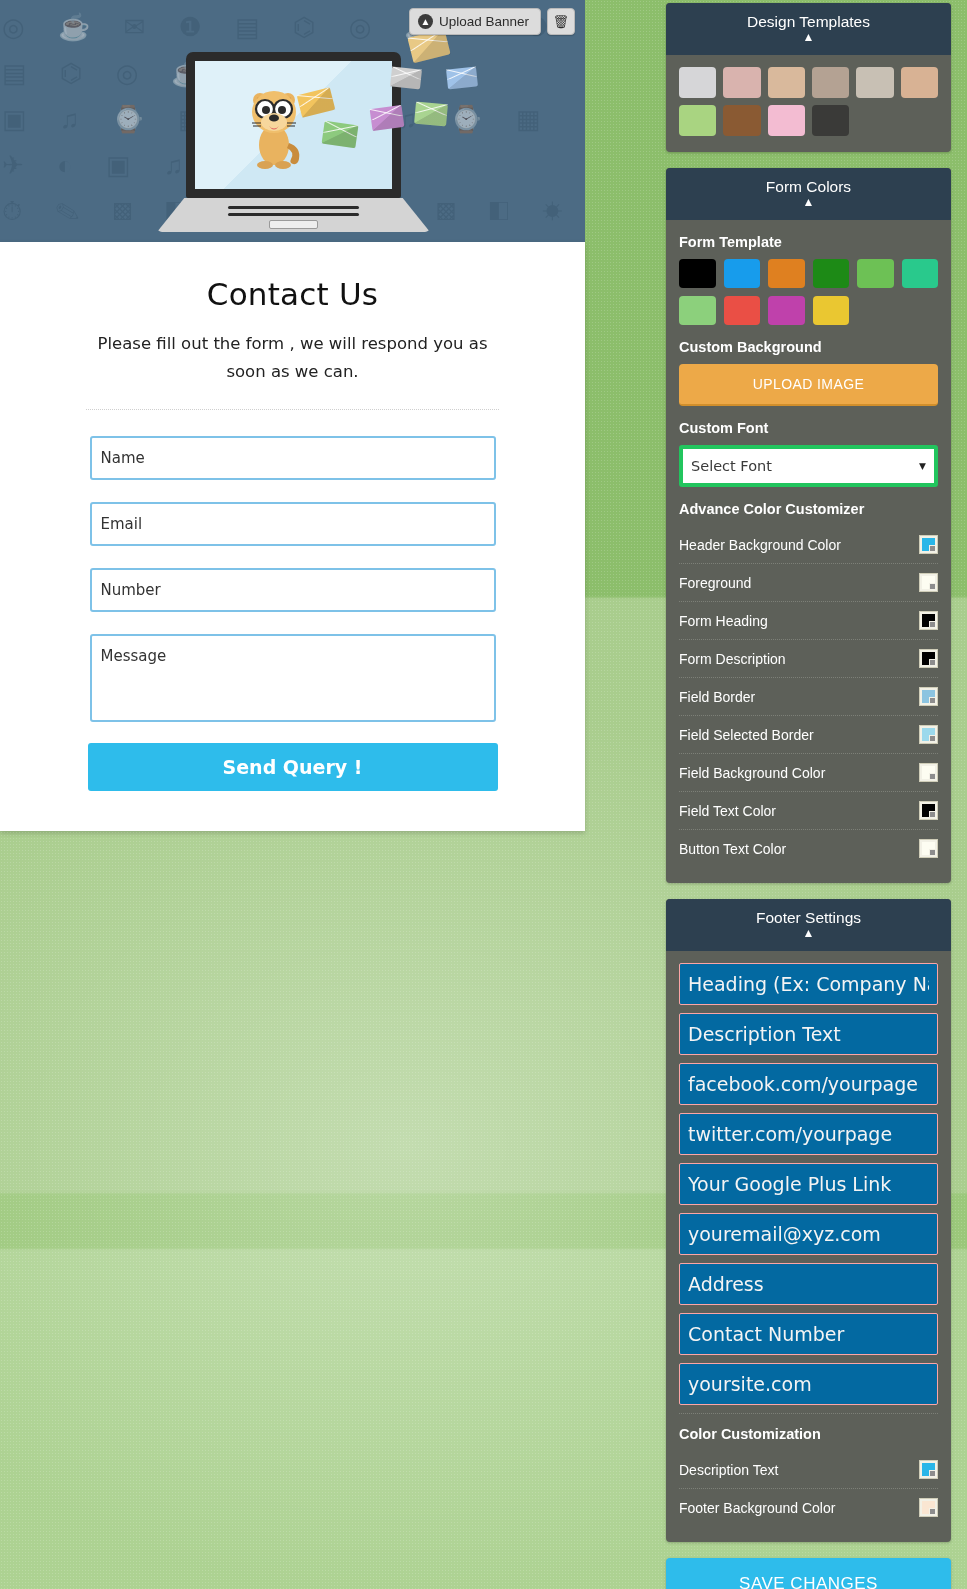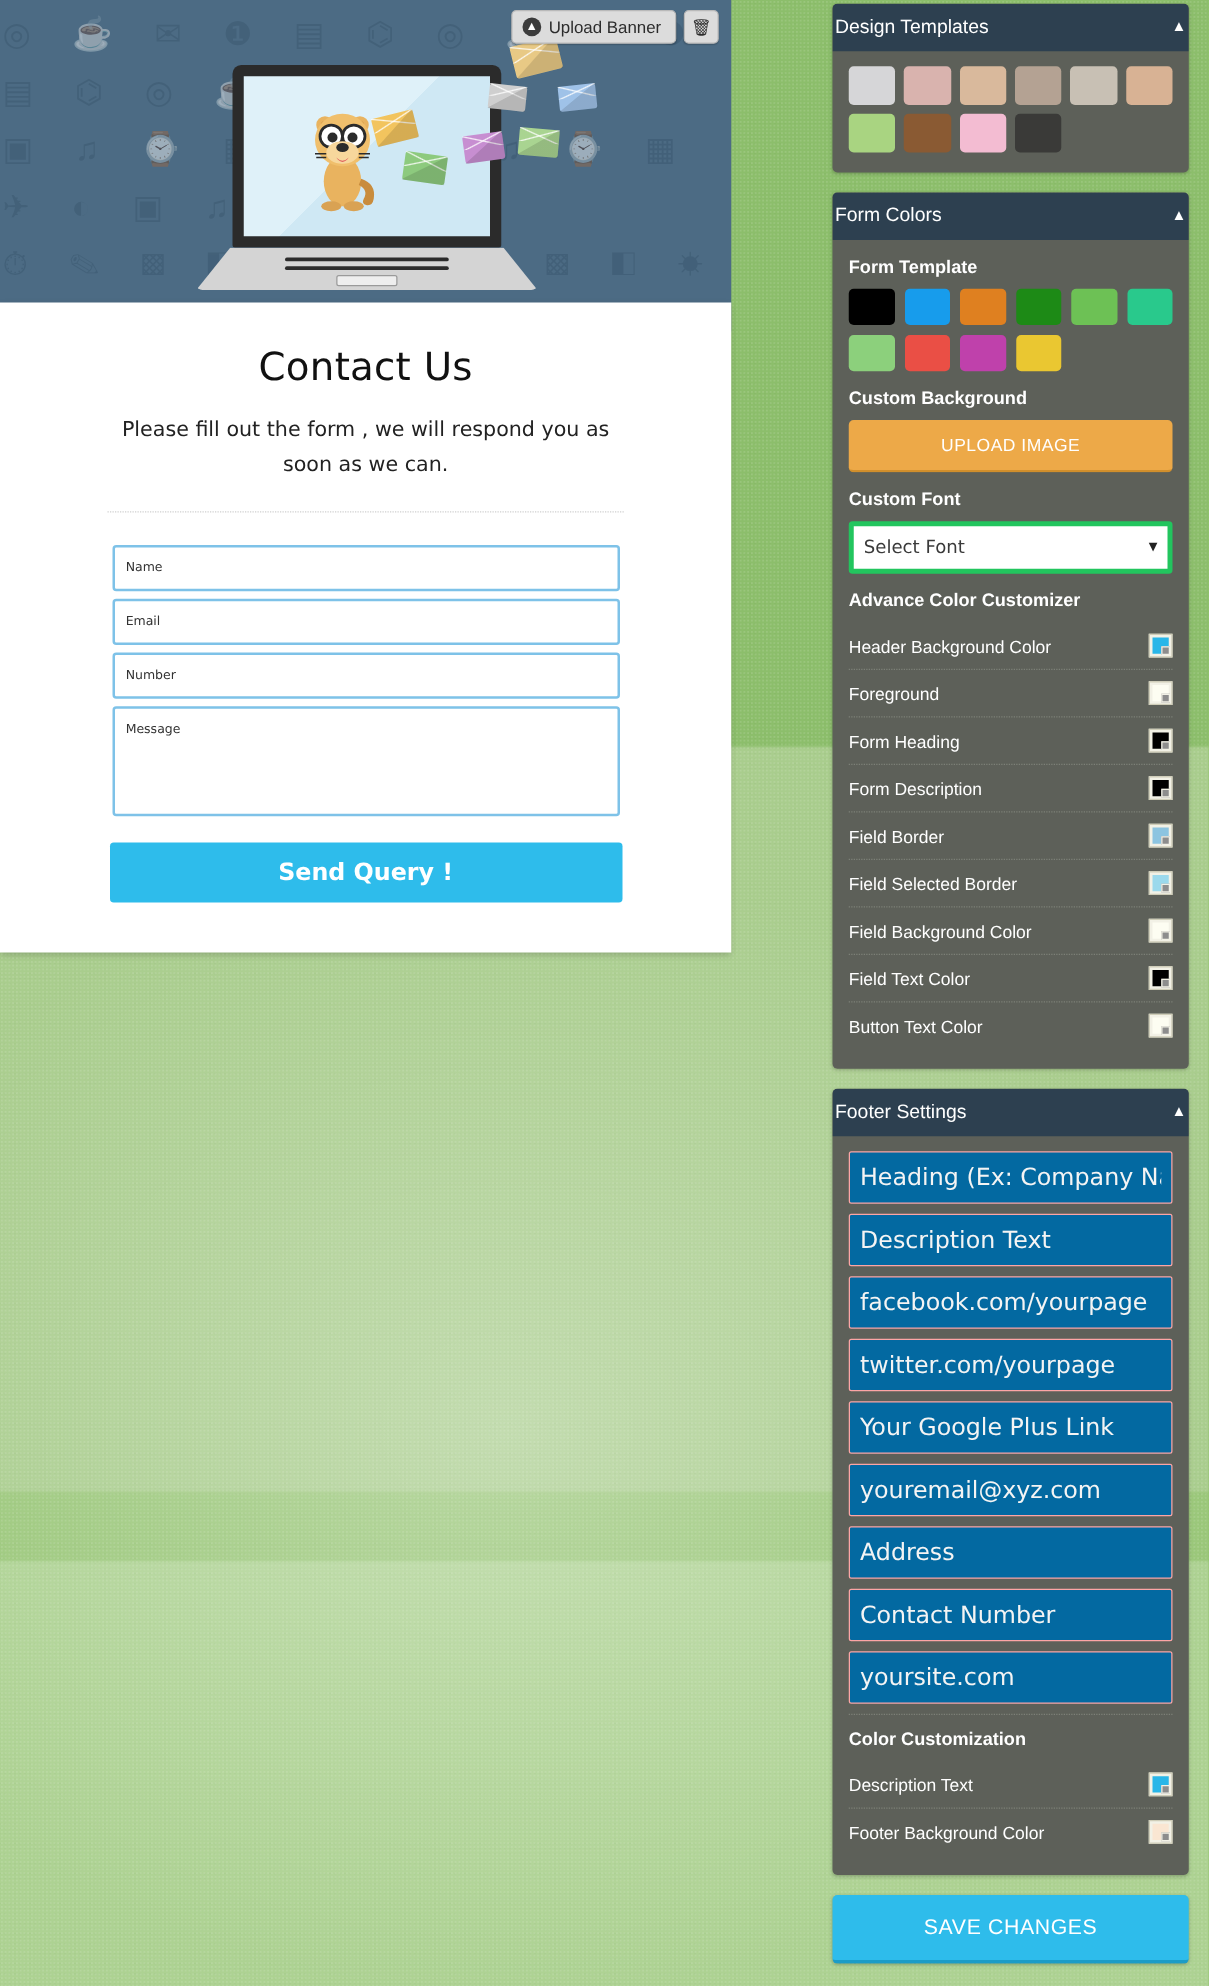--- a/index.html
+++ b/index.html
@@ -196,23 +196,23 @@
     margin: 0 auto 24px auto;
     font-family: "DejaVu Sans", sans-serif;
   }
   .divider-dotted {
     border-top: 1px dotted #cfcfcf;
     margin: 0 40px 26px 40px;
   }
   .ff {
     display: block;
     width: 406px;
-    margin: 0 auto 6px auto;
+    margin: 0 auto 22px auto;
     padding: 11px 9px;
-    font-size: 10px;
+    font-size: 15px;
     color: #222;
     background: #fff;
     border: 2px solid #7ec2e8;
     border-radius: 3px;
     outline: none;
     font-family: "DejaVu Sans", sans-serif;
   }
   textarea.ff {
     height: 88px;
     resize: none;
@@ -249,20 +249,21 @@
   }
   .panel-head {
     background: #2d4050;
     color: #ffffff;
     font-size: 15.5px;
     padding: 10px 2px;
     display: flex;
     align-items: center;
     justify-content: space-between;
     cursor: pointer;
+    flex-direction: column;
   }
   .chev {
     font-size: 12px;
     color: #fff;
     transform: translateY(-1px);
   }
   .panel-body { padding: 12px 13px 16px 13px; border-radius: 17px; }
 
   
   .tmpl-grid {

